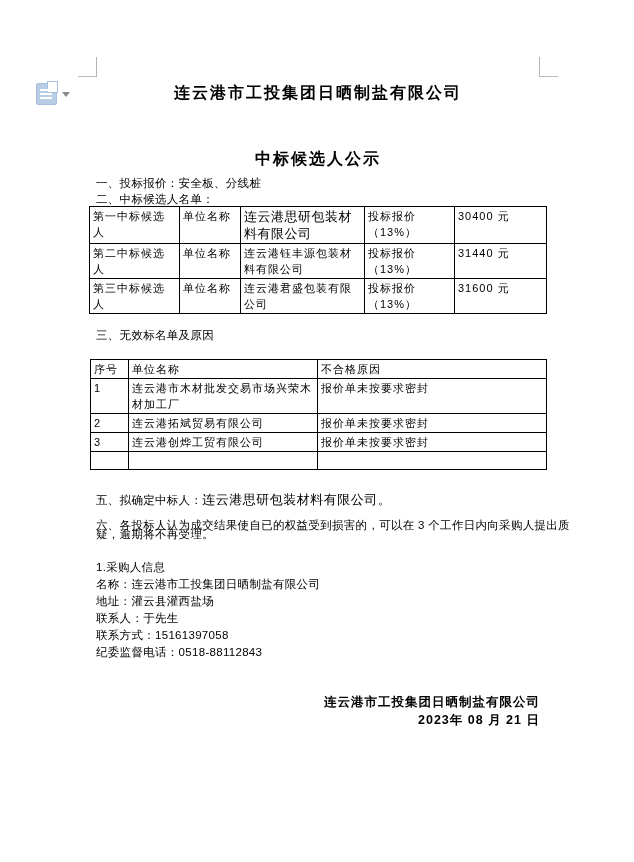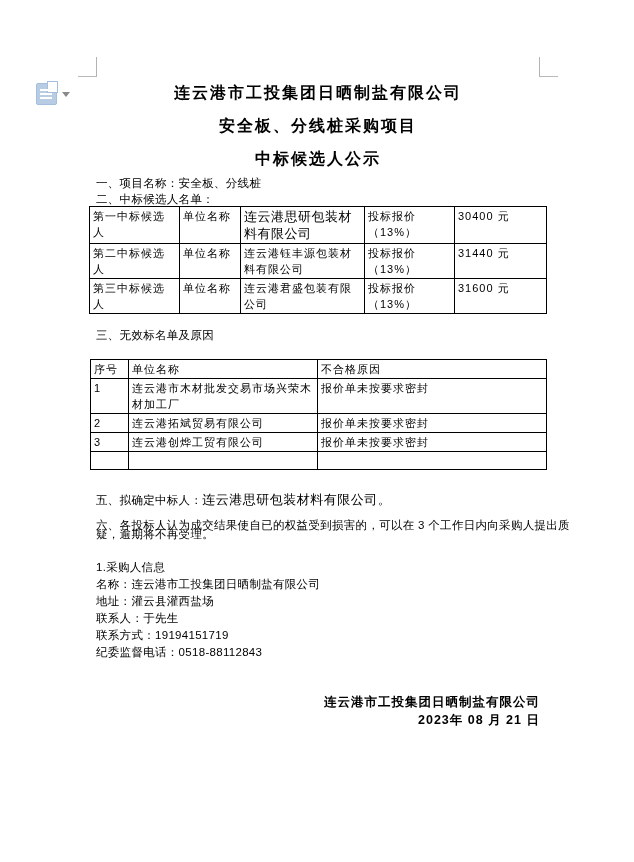--- a/index.html
+++ b/index.html
@@ -53,24 +53,23 @@
 
   <div class="paste-group">
     <div class="paste-icon"></div>
     <div class="paste-arrow"></div>
   </div>
 
   <div class="crop tl"></div>
   <div class="crop tr"></div>
 
   <div class="title t1">连云港市工投集团日晒制盐有限公司</div>
-  <div class="title t2">安全板、分线桩采购项目</div>
   <div class="title t3">中标候选人公示</div>
 
-  <div class="para" style="top:176px;">一、项目名称：安全板、分线桩</div>
+  <div class="para" style="top:176px;">一、投标报价：安全板、分线桩</div>
   <div class="para" style="top:192px;">二、中标候选人名单：</div>
 
   <table class="tbl-candidates">
     <colgroup>
         <col style="width:90px">
         <col style="width:61px">
         <col style="width:124px">
         <col style="width:90px">
         <col style="width:92px">
       </colgroup>
@@ -139,21 +138,21 @@
   <div class="para" style="top:493px;">
     <span>五、拟确定中标人：</span><span class="seg-big">连云港思研包装材料有限公司。</span>
   </div>
   <div class="para" style="top:510px;margin-top:8px;">六、各投标人认为成交结果使自已的权益受到损害的，可以在 3 个工作日内向采购人提出质</div>
   <div class="para" style="top:527px;">疑，逾期将不再受理。</div>
 
   <div class="contact-line" style="top:560px;">1.采购人信息</div>
   <div class="contact-line" style="top:577px;">名称：连云港市工投集团日晒制盐有限公司</div>
   <div class="contact-line" style="top:594px;">地址：灌云县灌西盐场</div>
   <div class="contact-line" style="top:611px;">联系人：于先生</div>
-  <div class="contact-line" style="top:628px;">联系方式：19194151719</div>
+  <div class="contact-line" style="top:628px;">联系方式：15161397058</div>
   <div class="contact-line" style="top:645px;">纪委监督电话：0518-88112843</div>
 
   <div class="footer">
     <div>连云港市工投集团日晒制盐有限公司</div>
     <div>2023年 08 月 21 日</div>
   </div>
 
 </div>
 
 </body></html>

